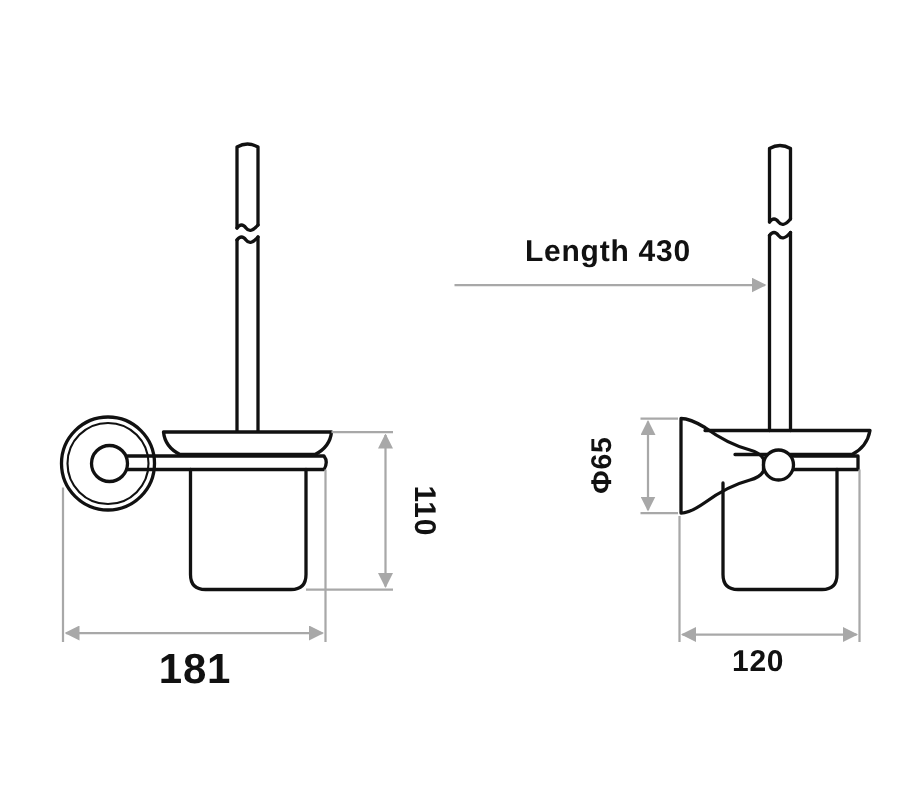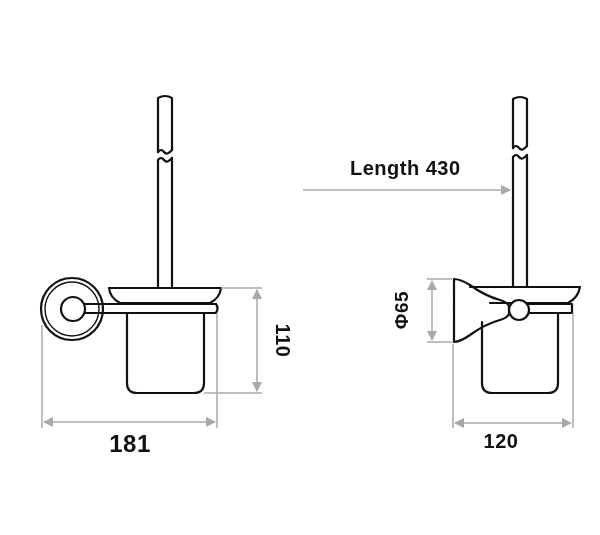--- a/index.html
+++ b/index.html
@@ -1,20 +1,20 @@
 <!DOCTYPE html>
 <html><head>
 <meta charset="utf-8">
 <style>
   html, body { margin: 0; padding: 0; background: #ffffff; }
   body { width: 600px; height: 535px; position: relative; overflow: hidden; font-family: "Liberation Sans", "DejaVu Sans", sans-serif; }
   #drawing { position: absolute; left: 0; top: 0; width: 600px; height: 535px; }
   .lbl { position: absolute; font-family: "Liberation Sans", "DejaVu Sans", sans-serif; font-weight: bold; color: #111111; white-space: nowrap; letter-spacing: 0.5px; }
-  .lbl-181 { left: 105px; top: 430px; width: 50px; text-align: center; font-size: 24px; }
-  .lbl-120 { left: 476px; top: 430px; width: 50px; text-align: center; font-size: 20px; }
+  .lbl-181 { left: 105px; top: 430px; width: 50px; text-align: center; font-size: 28px; }
+  .lbl-120 { left: 488px; top: 430px; width: 50px; font-size: 20px; }
   .lbl-110 { left: 262px; top: 329px; width: 40px; text-align: center; font-size: 20px; transform: rotate(90deg); transform-origin: center center; }
   .lbl-phi { left: 380px; top: 299px; width: 44px; text-align: center; font-size: 19px; transform: rotate(-90deg); transform-origin: center center; }
   .lbl-len { left: 350px; top: 157px; font-size: 20px; }
 </style>
 </head>
 <body>
 
 <svg id="drawing" width="600" height="535" viewBox="0 0 600 535" xmlns="http://www.w3.org/2000/svg">
   <defs>
     <marker id="arrowEnd" markerWidth="10" markerHeight="10" refX="9" refY="5" orient="auto" markerUnits="userSpaceOnUse">

